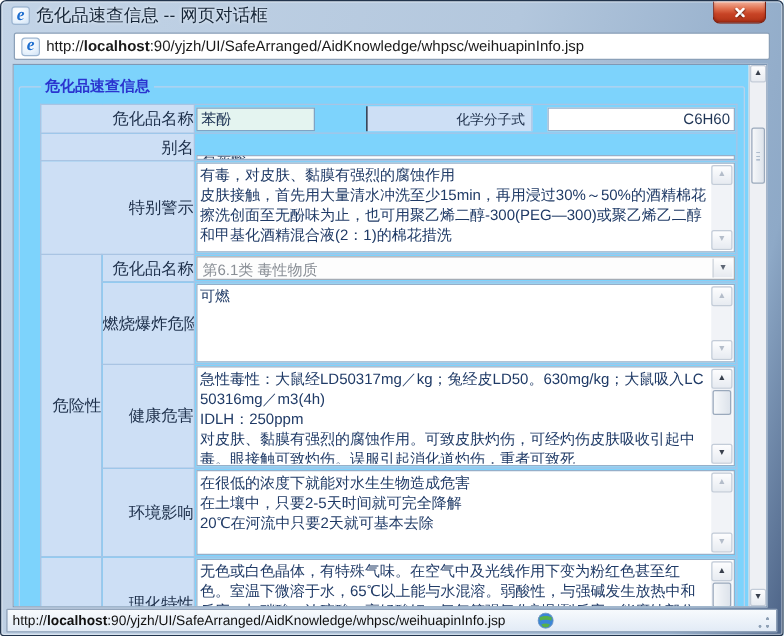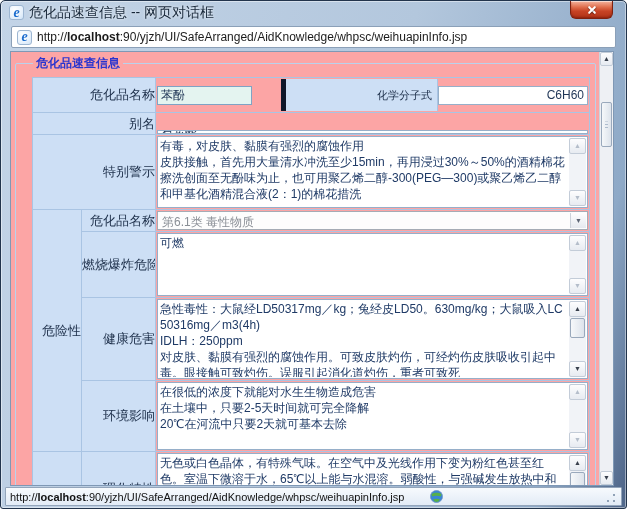--- a/index.html
+++ b/index.html
@@ -48,21 +48,21 @@
     display: flex; align-items: center; padding: 0 5px; gap: 5px;
   }
   .url-text { font-size: 12px; color: #1b1b1b; white-space: nowrap; overflow: hidden; }
   .url-text b { font-weight: bold; }
 
   
   .content-wrap {
     position: relative; margin: 0 12px 0 9px; height: 435px;
     background: #fff; border: 1px solid #7f98b5; overflow: hidden;
   }
-  .content { position: absolute; left: 0; top: 0; right: 14px; bottom: 0; background: #fca5a5; padding: 3px 2px 0 3px; overflow: hidden; }
+  .content { position: absolute; left: 0; top: 0; right: 14px; bottom: 0; background: #7dd3fc; padding: 9px 2px 0 3px; overflow: hidden; }
 
   fieldset.panel { border: 1px solid #b9d2ec; border-radius: 2px; margin: 0 1px; padding: 5px 5px 0 16px; }
   fieldset.panel legend { font-size: 12px; font-weight: bold; color: #2a35cf; padding: 0 3px; margin-left: 1px; }
 
   table.info { border-collapse: collapse; width: 100%; table-layout: fixed; }
   table.info td { border: 1px solid #a9c4e3; vertical-align: middle; padding: 0; }
   td.lbl {
     background: #cddff5; text-align: right; padding: 2px 5px 2px 2px;
     font-size: 13px; color: #1c2e49; white-space: nowrap; overflow: hidden;
   }
@@ -72,25 +72,25 @@
   tr.r-warn  { height: 75px; } tr.r-class { height: 22px; }
   tr.r-fire  { height: 66px; } tr.r-health{ height: 83px; }
   tr.r-env   { height: 71px; } tr.r-phys  { height: 74px; }
 
   td.vcell { position: relative; }
 
   .ipt {
     height: 19px; border: 1px solid #96afc9; background: #fff;
     font-family: "Liberation Sans", sans-serif; font-size: 12px; color: #1f3556; padding: 1px 3px;
   }
-  .r1 { display: flex; align-items: center; height: 32px; margin: 1px; gap: 0; }
+  .r1 { display: flex; align-items: center; height: 20px; margin: 1px; gap: 12px; }
   .name-ipt { width: 95px; background: #e4f4f0; border-color: #7fa3c4; }
   .mid-lbl {
     flex: 1; align-self: stretch; background: #cddff5;
-    border-left: 5px solid #0f172a; border-right: 1px solid #a9c4e3;
+    border-left: 1px solid #0f172a; border-right: 1px solid #a9c4e3;
     display: flex; align-items: center; justify-content: flex-end;
     font-size: 11px; color: #1c2e49; padding-right: 5px; margin-left: 29px;
   }
   .formula-ipt { width: 150px; text-align: right; }
   .wide-ipt { position: absolute; left: 1px; right: 1px; top: 1px; bottom: 1px; width: calc(100% - 2px); height: auto; margin-top: 16px; }
 
   .textbox { position: absolute; left: 1px; right: 1px; top: 1px; bottom: 1px; border: 1px solid #96afc9; background: #fff; }
   .txt {
     position: absolute; left: 2px; top: 1px; right: 20px; bottom: 1px;
     font-size: 12px; line-height: 16px; color: #1f3a66;

